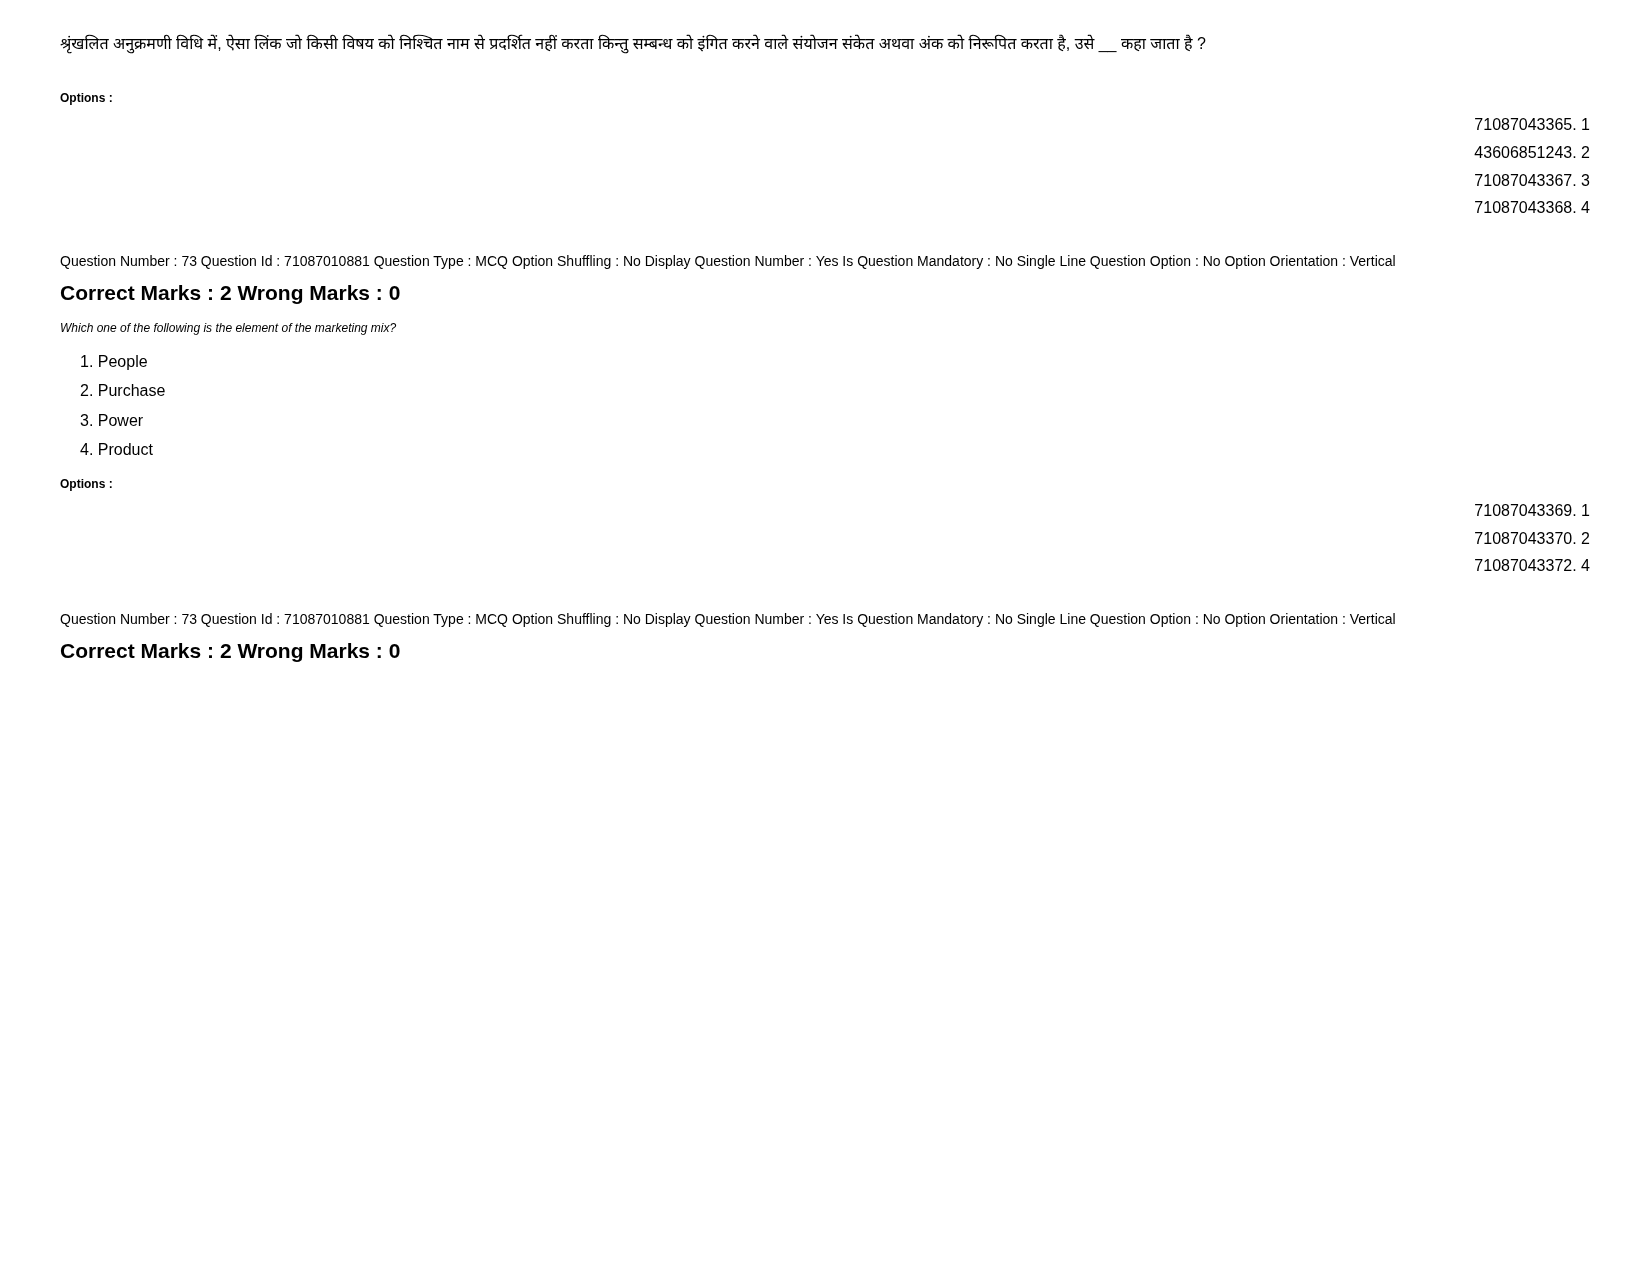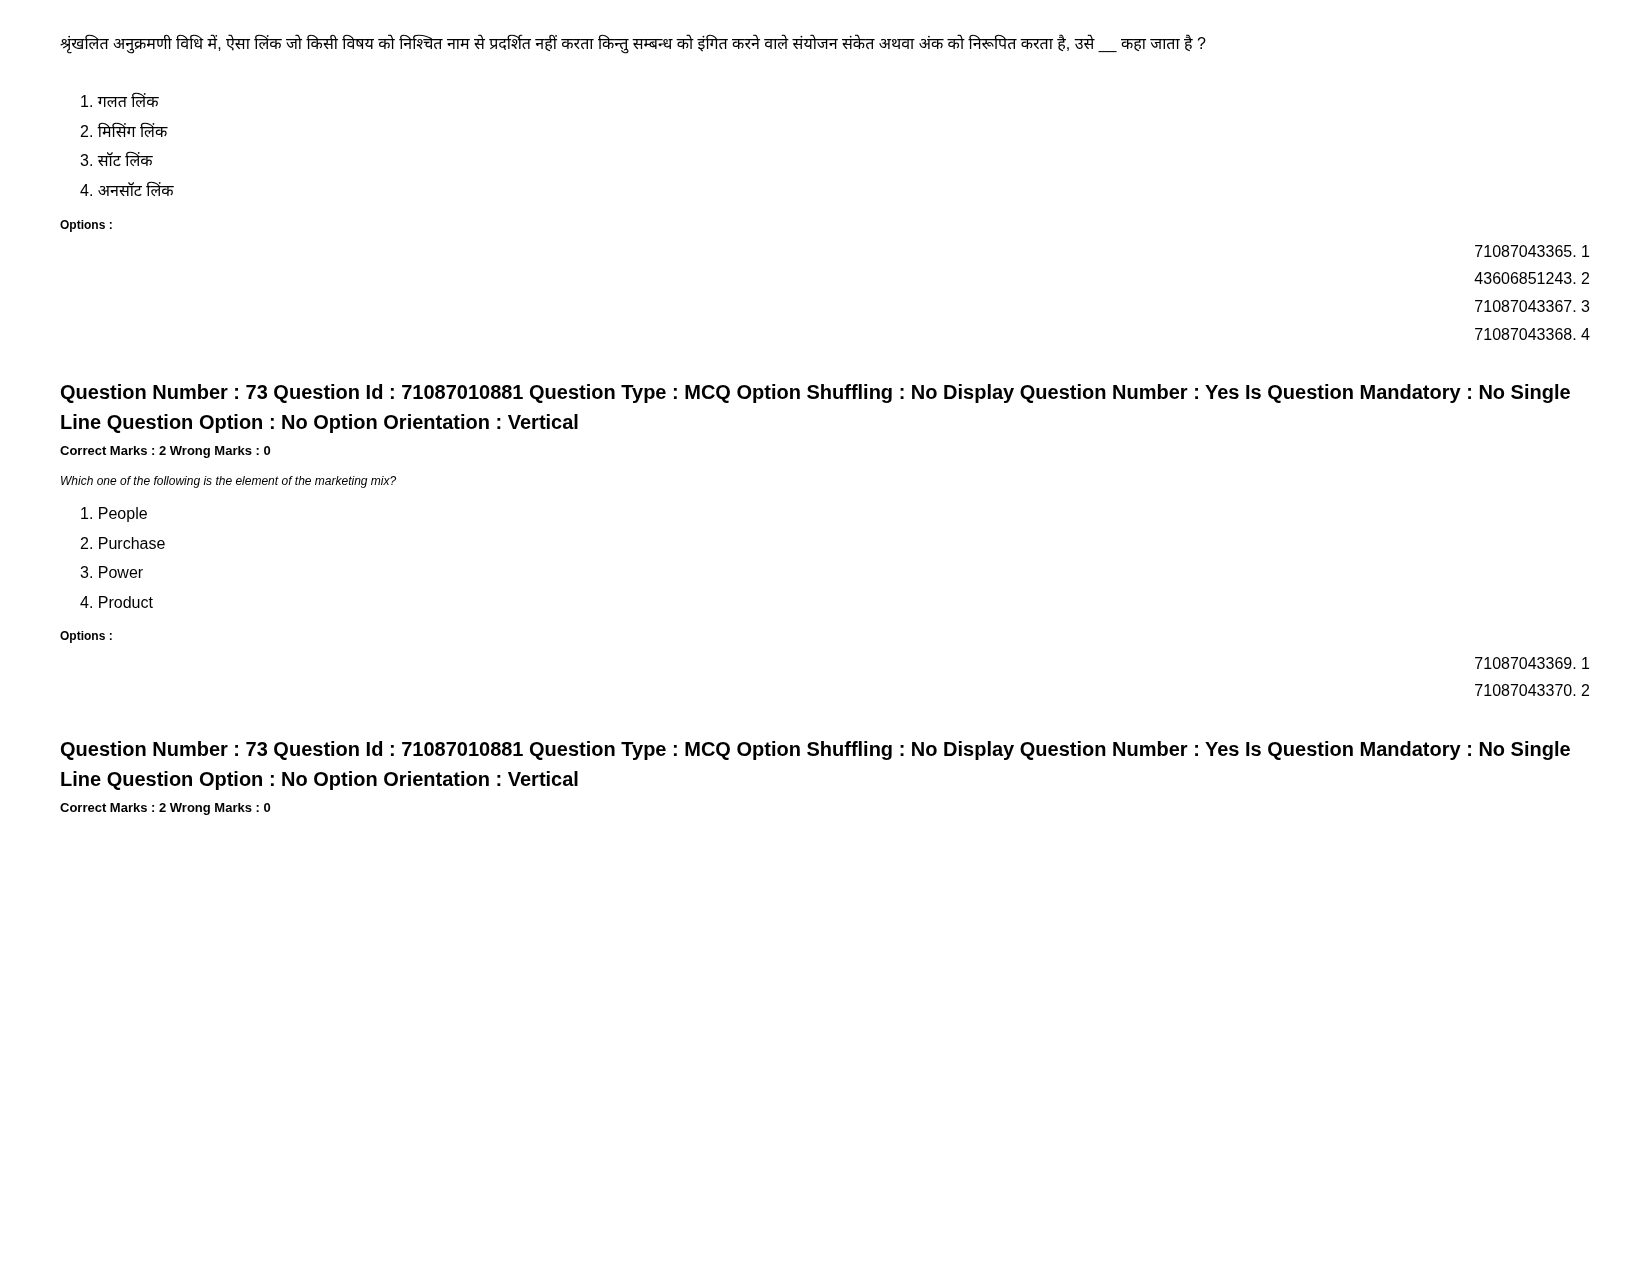--- a/index.html
+++ b/index.html
@@ -39,48 +39,42 @@
       font-size: 16px;
       text-align: right;
     }
     .option-ids div {
       margin: 2px 0;
     }
     .question-block {
       margin-bottom: 30px;
     }
     .question-meta {
-      font-weight: bold;
-      font-size: 20px;
+      font-weight: normal;
+      font-size: 14px;
       margin-bottom: 4px;
       line-height: 1.5;
     }
     .correct-marks {
       font-weight: bold;
-      font-size: 13px;
+      font-size: 21px;
       margin-bottom: 10px;
     }
     .question-text {
       font-size: 12px;
       margin-bottom: 10px;
       font-style: italic;
     }
   </style>
 </head>
 <body>
 
 <div class="question-block">
   <div class="hindi-question">श्रृंखलित अनुक्रमणी विधि में, ऐसा लिंक जो किसी विषय को निश्चित नाम से प्रदर्शित नहीं करता किन्तु सम्बन्ध को इंगित करने वाले संयोजन संकेत अथवा अंक को निरूपित करता है, उसे __ कहा जाता है ?</div>
 
-  <ul class="options-list">
-    <li>1. गलत लिंक</li>
-    <li>2. मिसिंग लिंक</li>
-    <li>3. सॉट लिंक</li>
-    <li>4. अनसॉट लिंक</li>
-  </ul>
 
   <div class="options-label">Options :</div>
   <div class="option-ids">
     <div>71087043365. 1</div>
     <div>43606851243. 2</div>
     <div>71087043367. 3</div>
     <div>71087043368. 4</div>
   </div>
 </div>
 
@@ -93,19 +87,20 @@
     <li>1. People</li>
     <li>2. Purchase</li>
     <li>3. Power</li>
     <li>4. Product</li>
   </ul>
 
   <div class="options-label">Options :</div>
   <div class="option-ids">
     <div>71087043369. 1</div>
     <div>71087043370. 2</div>
+    <div>71087043372. 4</div>
   </div>
 </div>
 
 <div class="question-block">
   <div class="question-meta">Question Number : 73 Question Id : 71087010881 Question Type : MCQ Option Shuffling : No Display Question Number : Yes Is Question Mandatory : No Single Line Question Option : No Option Orientation : Vertical</div>
   <div class="correct-marks">Correct Marks : 2 Wrong Marks : 0</div>
 </div>
 
 </body></html>

